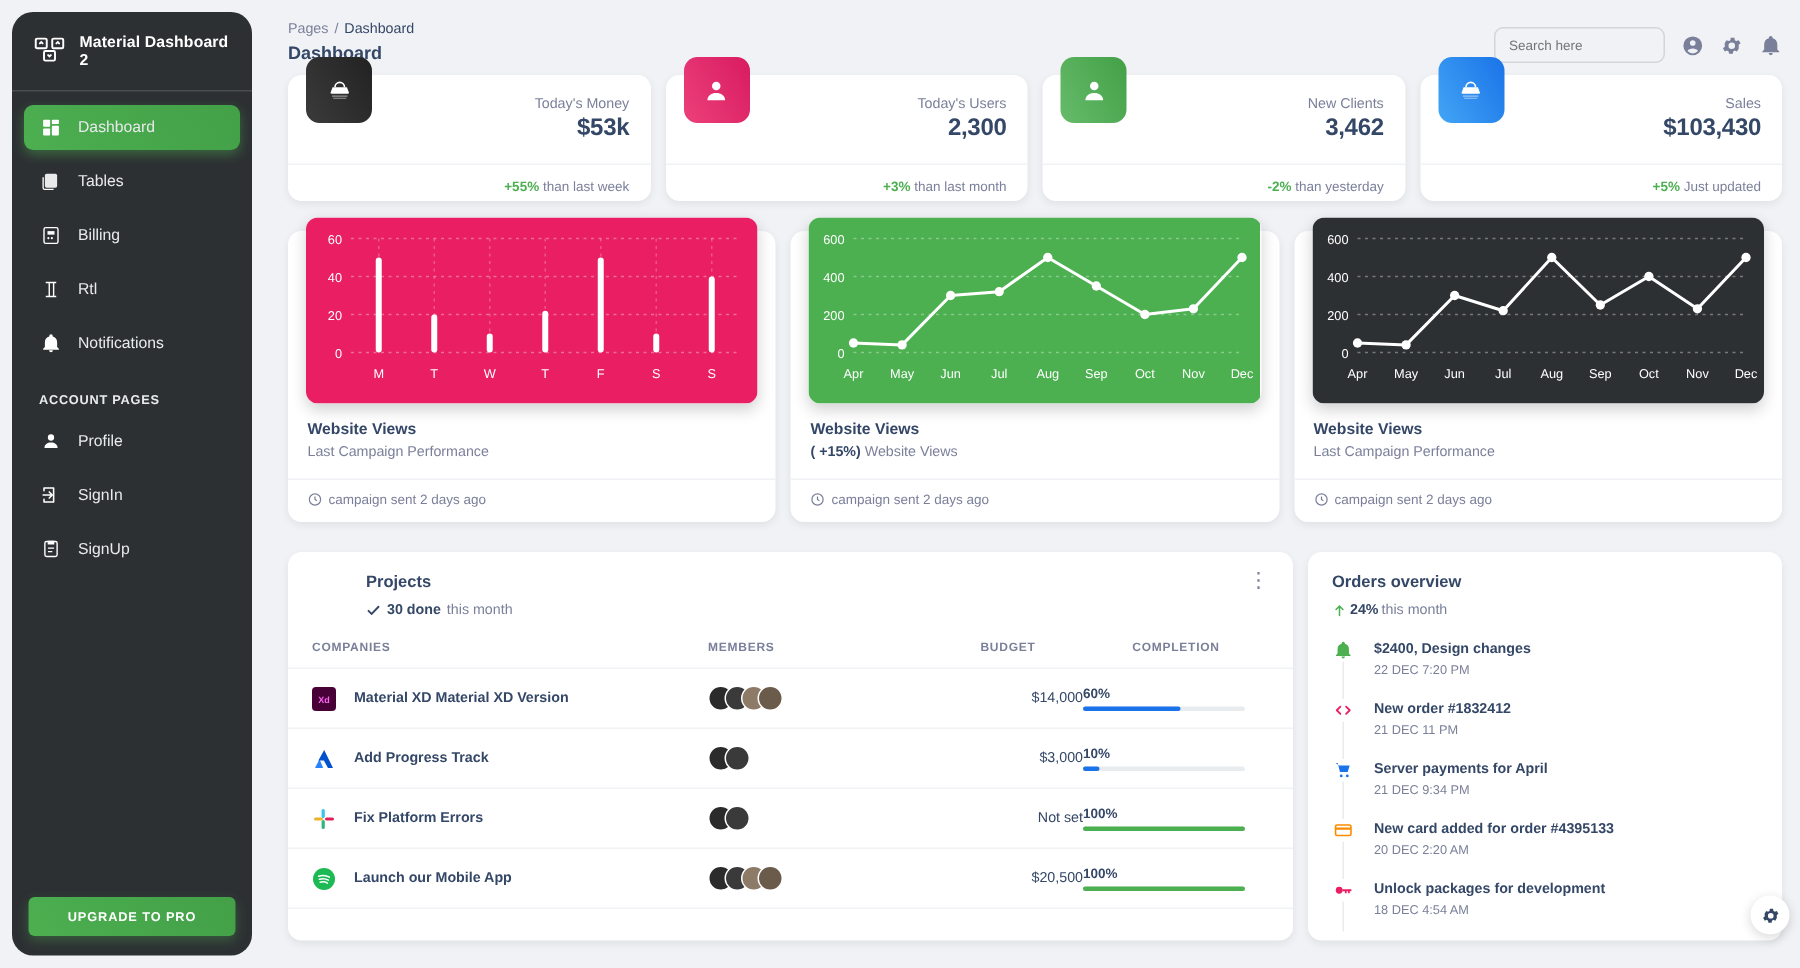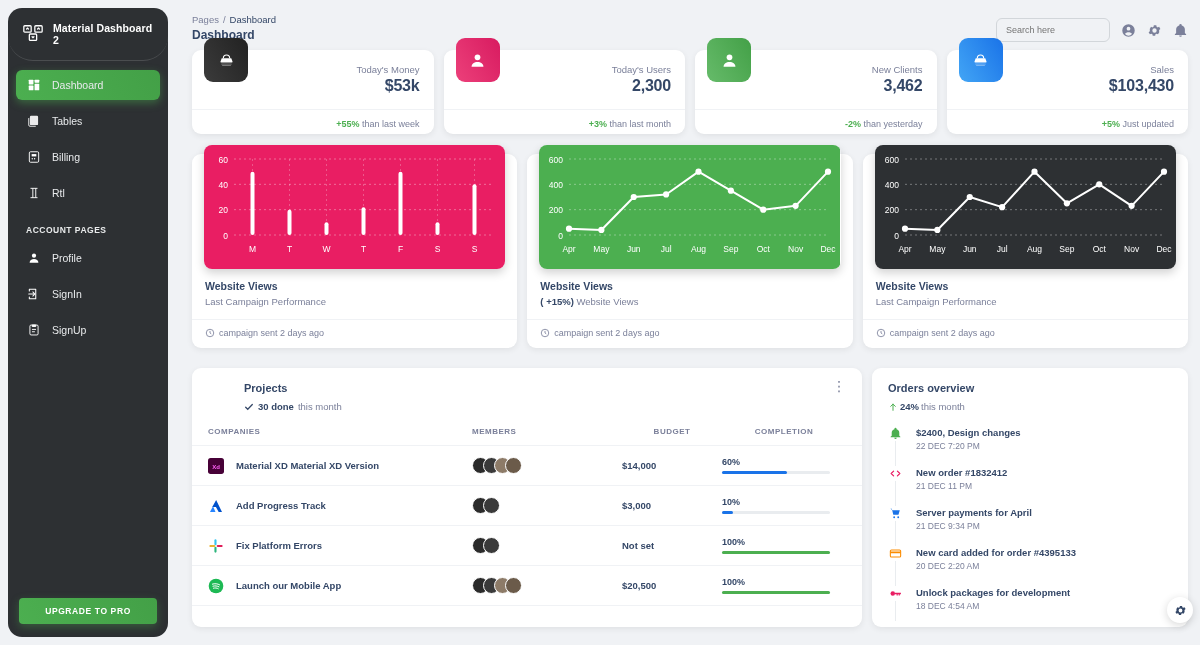--- a/index.html
+++ b/index.html
@@ -18,21 +18,20 @@
     border-radius: 14px;
     position: relative;
     flex: 0 0 160px;
     overflow: hidden;
     color: #fff;
   }
   .brand {
     display: flex; align-items: center; gap: 9px;
     padding: 14px 12px 14px 14px;
     border-bottom: 1px solid rgba(255,255,255,.14);
-    border-radius: 25px;
   }
   .brand-logo { width: 22px; height: 22px; flex: 0 0 22px; }
   .brand-name { font-size: 10.5px; font-weight: bold; letter-spacing: .1px; }
 
   .nav { padding: 9px 8px 0 8px; }
   .nav-item {
     display: flex; align-items: center; gap: 11px;
     height: 30px; padding: 0 10px; margin-bottom: 6px;
     border-radius: 6px;
     font-size: 10.5px; color: #e8eaec;
@@ -154,21 +153,21 @@
   .co { display: flex; align-items: center; gap: 12px; }
   .co-logo { width: 16px; height: 16px; flex: 0 0 16px; border-radius: 3px; display:flex; align-items:center; justify-content:center; }
   .co-name { font-size: 9.5px; font-weight: bold; color: #344767; }
   .avatars { display: flex; }
   .av {
     width: 17px; height: 17px; border-radius: 50%;
     border: 1.5px solid #fff; margin-left: -6px;
     background: #555; overflow: hidden;
   }
   .av:first-child { margin-left: 0; }
-  .budget { font-size: 9.5px; font-weight: bold; color: #344767; text-align: left; }
+  .budget { font-size: 9.5px; font-weight: normal; color: #344767; text-align: right; }
   .comp-cell { padding-right: 16px; }
   .comp-pct { font-size: 9px; font-weight: bold; color: #344767; margin-bottom: 4px; }
   .bar-bg { height: 2.5px; background: #e9ecef; border-radius: 2px; width: 108px; }
   .bar-fg { height: 100%; border-radius: 2px; }
 
   .orders-card {
     flex: 1;
     background: #fff; border-radius: 9px;
     box-shadow: 0 2px 6px rgba(0,0,0,.07);
     padding: 14px 16px 0 16px; overflow: hidden;
@@ -244,20 +243,28 @@
       </span>
       <span>Billing</span>
     </div>
     <div class="nav-item">
       <span class="nav-icon">
         <svg viewBox="0 0 24 24" width="14" height="14" fill="none" stroke="#fff" stroke-width="1.6">
             <path d="M6 4h12M6 20h12M10 4v16M15 4v16"></path>
           </svg>
       </span>
       <span>Rtl</span>
+    </div>
+    <div class="nav-item">
+      <span class="nav-icon">
+        <svg viewBox="0 0 24 24" width="14" height="14" fill="#fff">
+            <path d="M12 22a2.2 2.2 0 002.2-2.2H9.8A2.2 2.2 0 0012 22zm7-6v-5.5c0-3.2-2-5.8-5-6.4V3.5a2 2 0 10-4 0v.6c-3 .6-5 3.2-5 6.4V16l-2 2v1h18v-1l-2-2z"></path>
+          </svg>
+      </span>
+      <span>Notifications</span>
     </div>
 
     <div class="nav-section">ACCOUNT PAGES</div>
 
     <div class="nav-item">
       <span class="nav-icon">
         <svg viewBox="0 0 24 24" width="14" height="14" fill="#fff">
             <circle cx="12" cy="8" r="3.6"></circle>
             <path d="M4.5 20c0-4 3.4-6.2 7.5-6.2s7.5 2.2 7.5 6.2z"></path>
           </svg>

